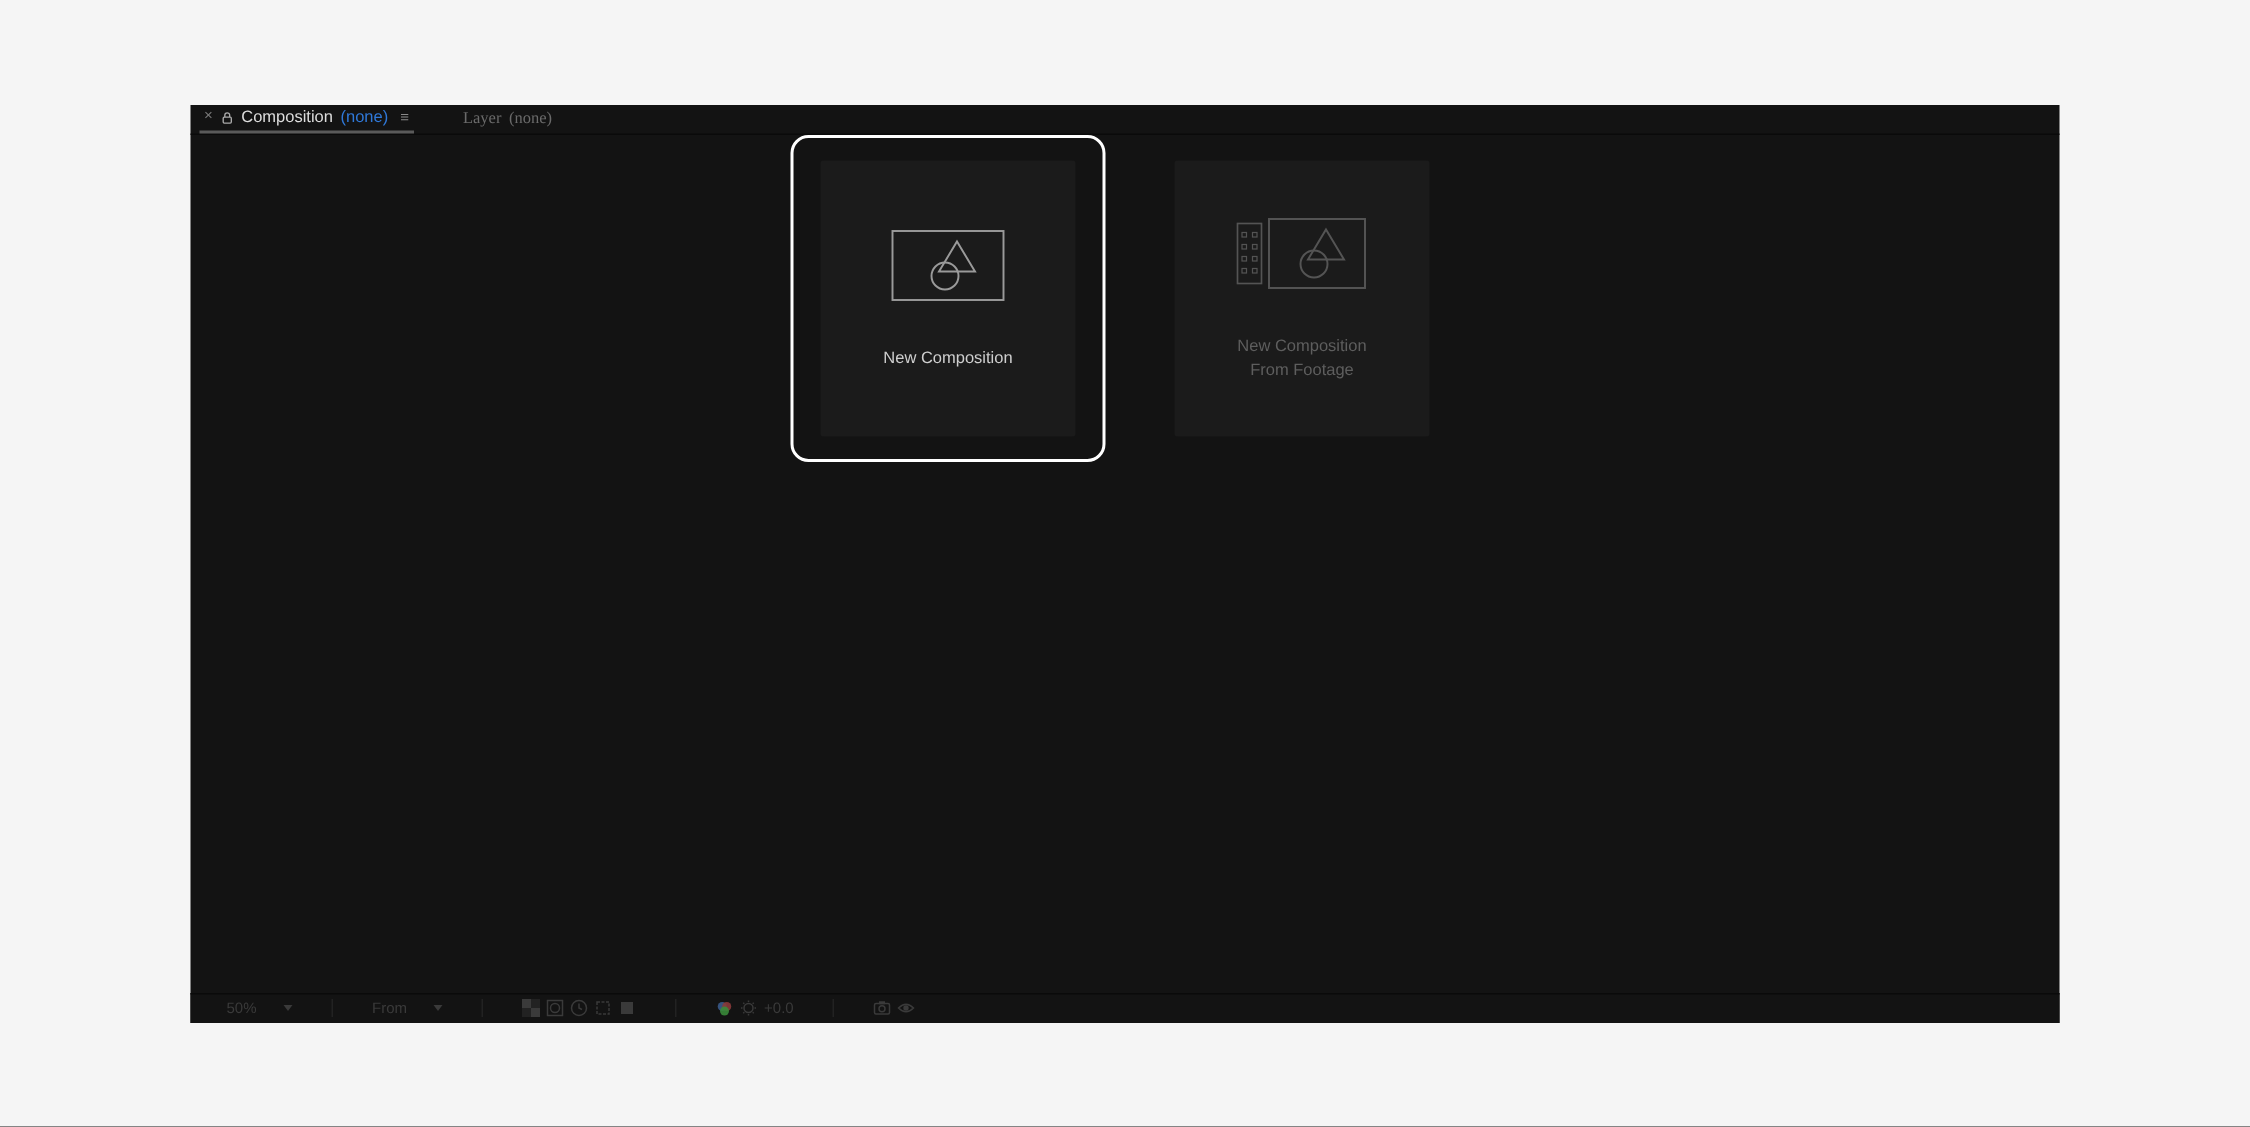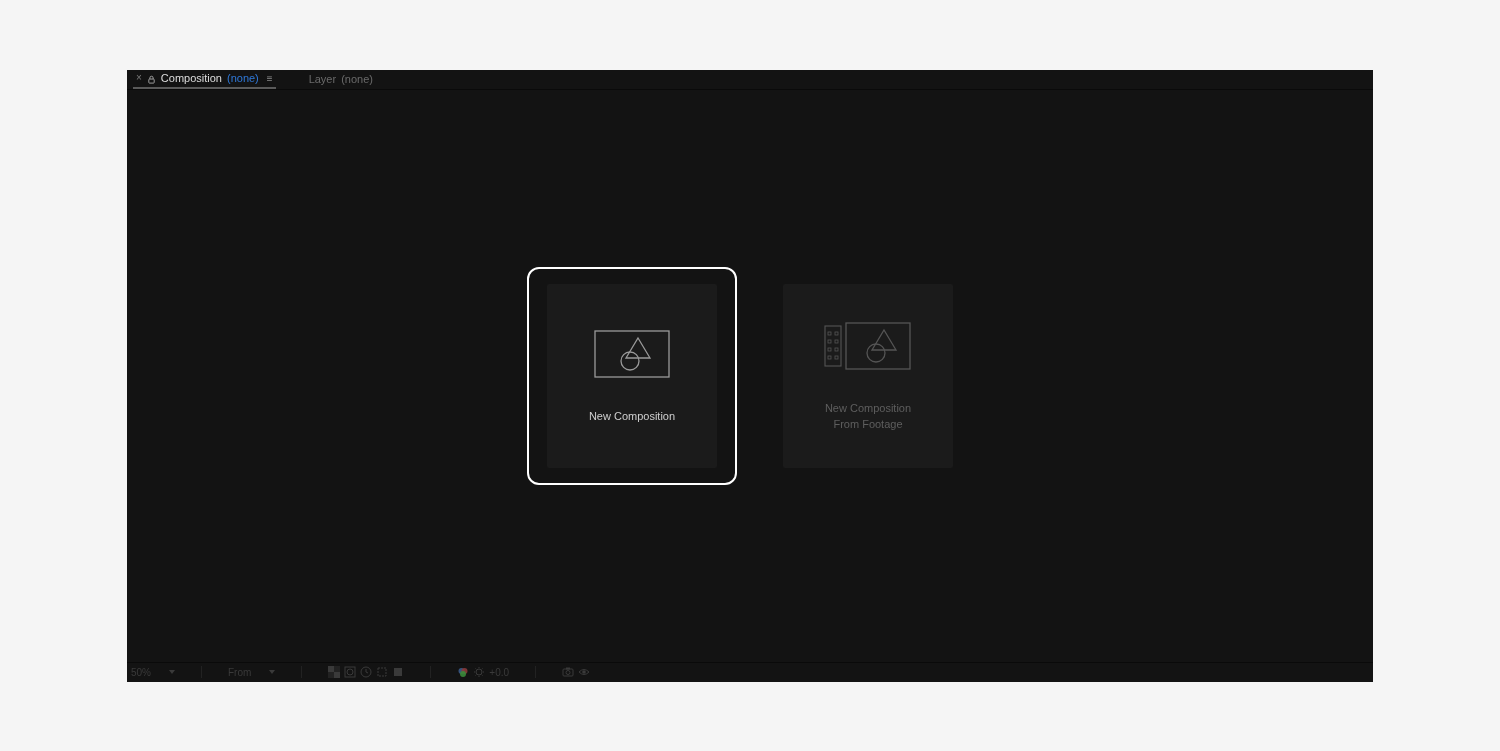--- a/index.html
+++ b/index.html
@@ -52,26 +52,25 @@
       display: inline-block;
     }
     .tab .lock-icon svg { width: 9px; height: 9px; }
     .tab-label { color: #ddd; }
     .tab-none { color: #2f78d8; }
     .tab .menu-lines {
       color: #8a8a8a;
       font-size: 10px;
       margin-left: 3px;
     }
-    .tab.inactive .tab-label, .tab.inactive .tab-none2 { color: #6a6a6a; }
+    .tab.inactive .tab-label, .tab.inactive .tab-none2 { color: #6a6a6a; font-family: Liberation Serif, serif; }
     .tab-sep { width: 18px; }
     .viewer {
       flex: 1;
       display: flex;
-      align-items: center;
       justify-content: center;
       gap: 26px;
     }
     .card {
       width: 170px;
       height: 184px;
       background: #1b1b1b;
       display: flex;
       flex-direction: column;
       align-items: center;
@@ -108,21 +107,21 @@
     }
     .card-wrapper.selected .card-label { color: #cfcfcf; }
     .card.dim .card-label { color: #5e5e5e; }
     .card.dim svg { opacity: 0.45; }
     .footer-bar {
       height: 20px;
       background: #131313;
       border-top: 1px solid #0a0a0a;
       display: flex;
       align-items: center;
-      padding: 0 4px;
+      padding: 0 24px;
       gap: 24px;
       font-size: 10px;
       color: #3a3a3a;
     }
     .footer-group {
       display: flex;
       align-items: center;
       gap: 4px;
     }
     .footer-sep {

